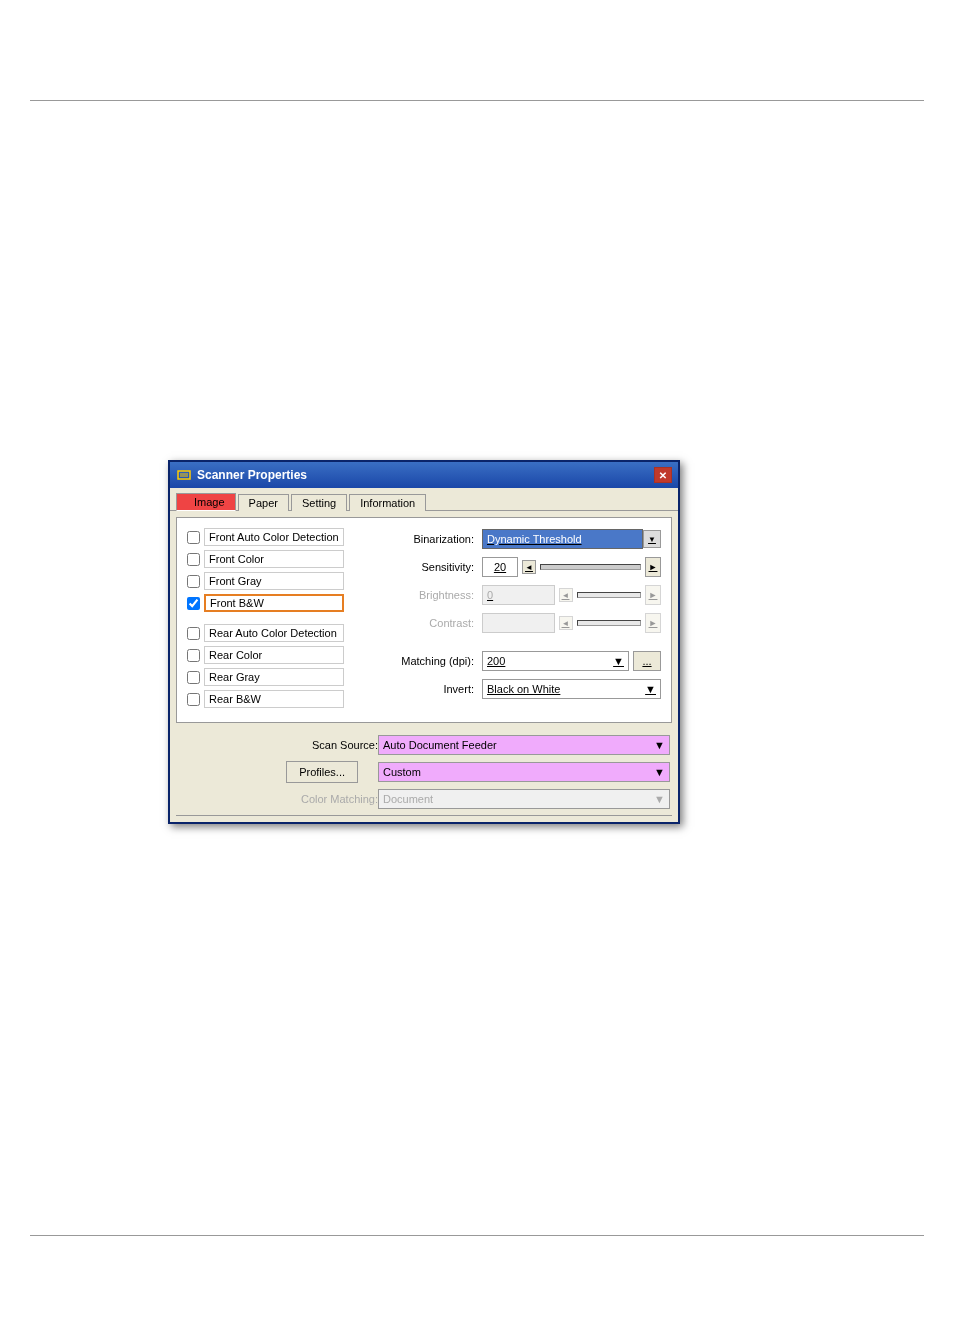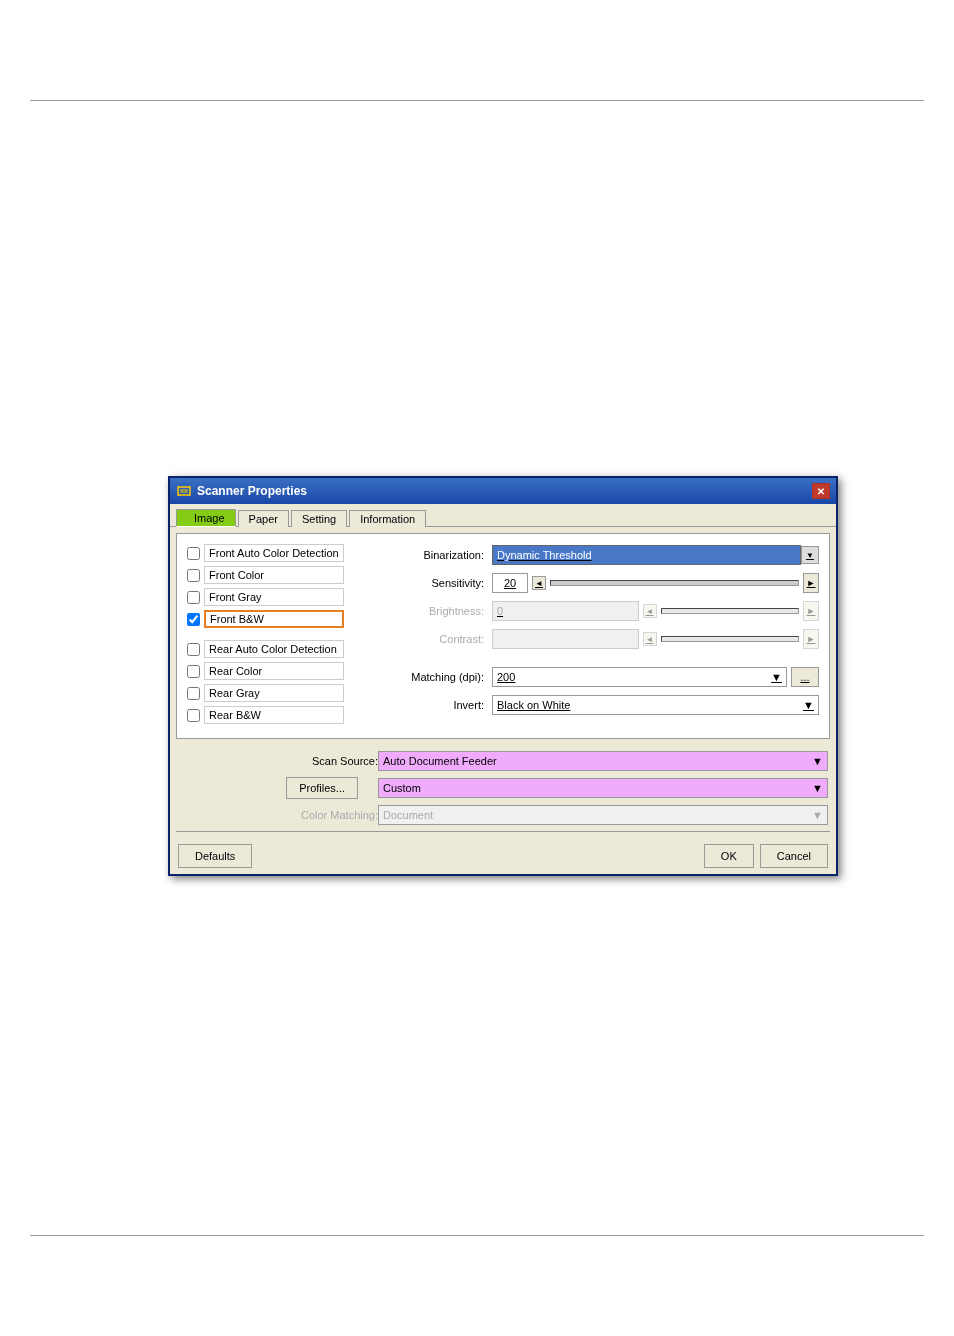--- a/index.html
+++ b/index.html
@@ -16,25 +16,24 @@
       background: #fff;
       width: 954px;
       min-height: 1336px;
       position: relative;
     }
     
     .dialog-overlay {
       position: absolute;
       top: 460px;
       left: 168px;
-      width: 670px;
+      width: 512px;
       background: #ece9d8;
       border: 2px solid #0a246a;
       box-shadow: 3px 3px 8px rgba(0,0,0,0.5);
-      margin-top: 16px;
     }
     
     .title-bar {
       background: linear-gradient(to bottom, #3a6fc4, #1a47a8);
       color: #fff;
       display: flex;
       align-items: center;
       justify-content: space-between;
       padding: 4px 6px;
       height: 26px;
@@ -79,36 +78,35 @@
       background: #ece9d8;
       border: 1px solid #999;
       border-bottom: none;
       padding: 2px 10px;
       font-size: 11px;
       cursor: pointer;
       position: relative;
       bottom: -1px;
     }
     .tab.active {
-      background: #84cc16;
+      background: #ef4444;
       border-bottom: 1px solid #fff;
       z-index: 1;
       padding-left: 17px;
     }
     
     .dialog-content {
       background: #fff;
       margin: 6px;
       border: 1px solid #999;
       padding: 10px;
     }
     
     .panels-row {
       display: flex;
-      gap: 10px;
     }
     .left-panel {
       width: 185px;
       flex-shrink: 0;
     }
     .checkbox-item {
       display: flex;
       align-items: center;
       margin-bottom: 4px;
       gap: 4px;
@@ -519,27 +517,14 @@
           <div class="dropdown-full disabled">
             <span>Document</span>
             <span>▼</span>
           </div>
         </div>
       </div>
     </div>
 
     <div class="divider-line"></div>
 
-    <div class="dialog-footer">
-      <button class="footer-btn">
-        <span>Defaults</span>
-      </button>
-      <div class="footer-right">
-        <button class="footer-btn">
-          <span>OK</span>
-        </button>
-        <button class="footer-btn">
-          <span>Cancel</span>
-        </button>
-      </div>
-    </div>
   </div>
 </div>
 
 </body></html>

